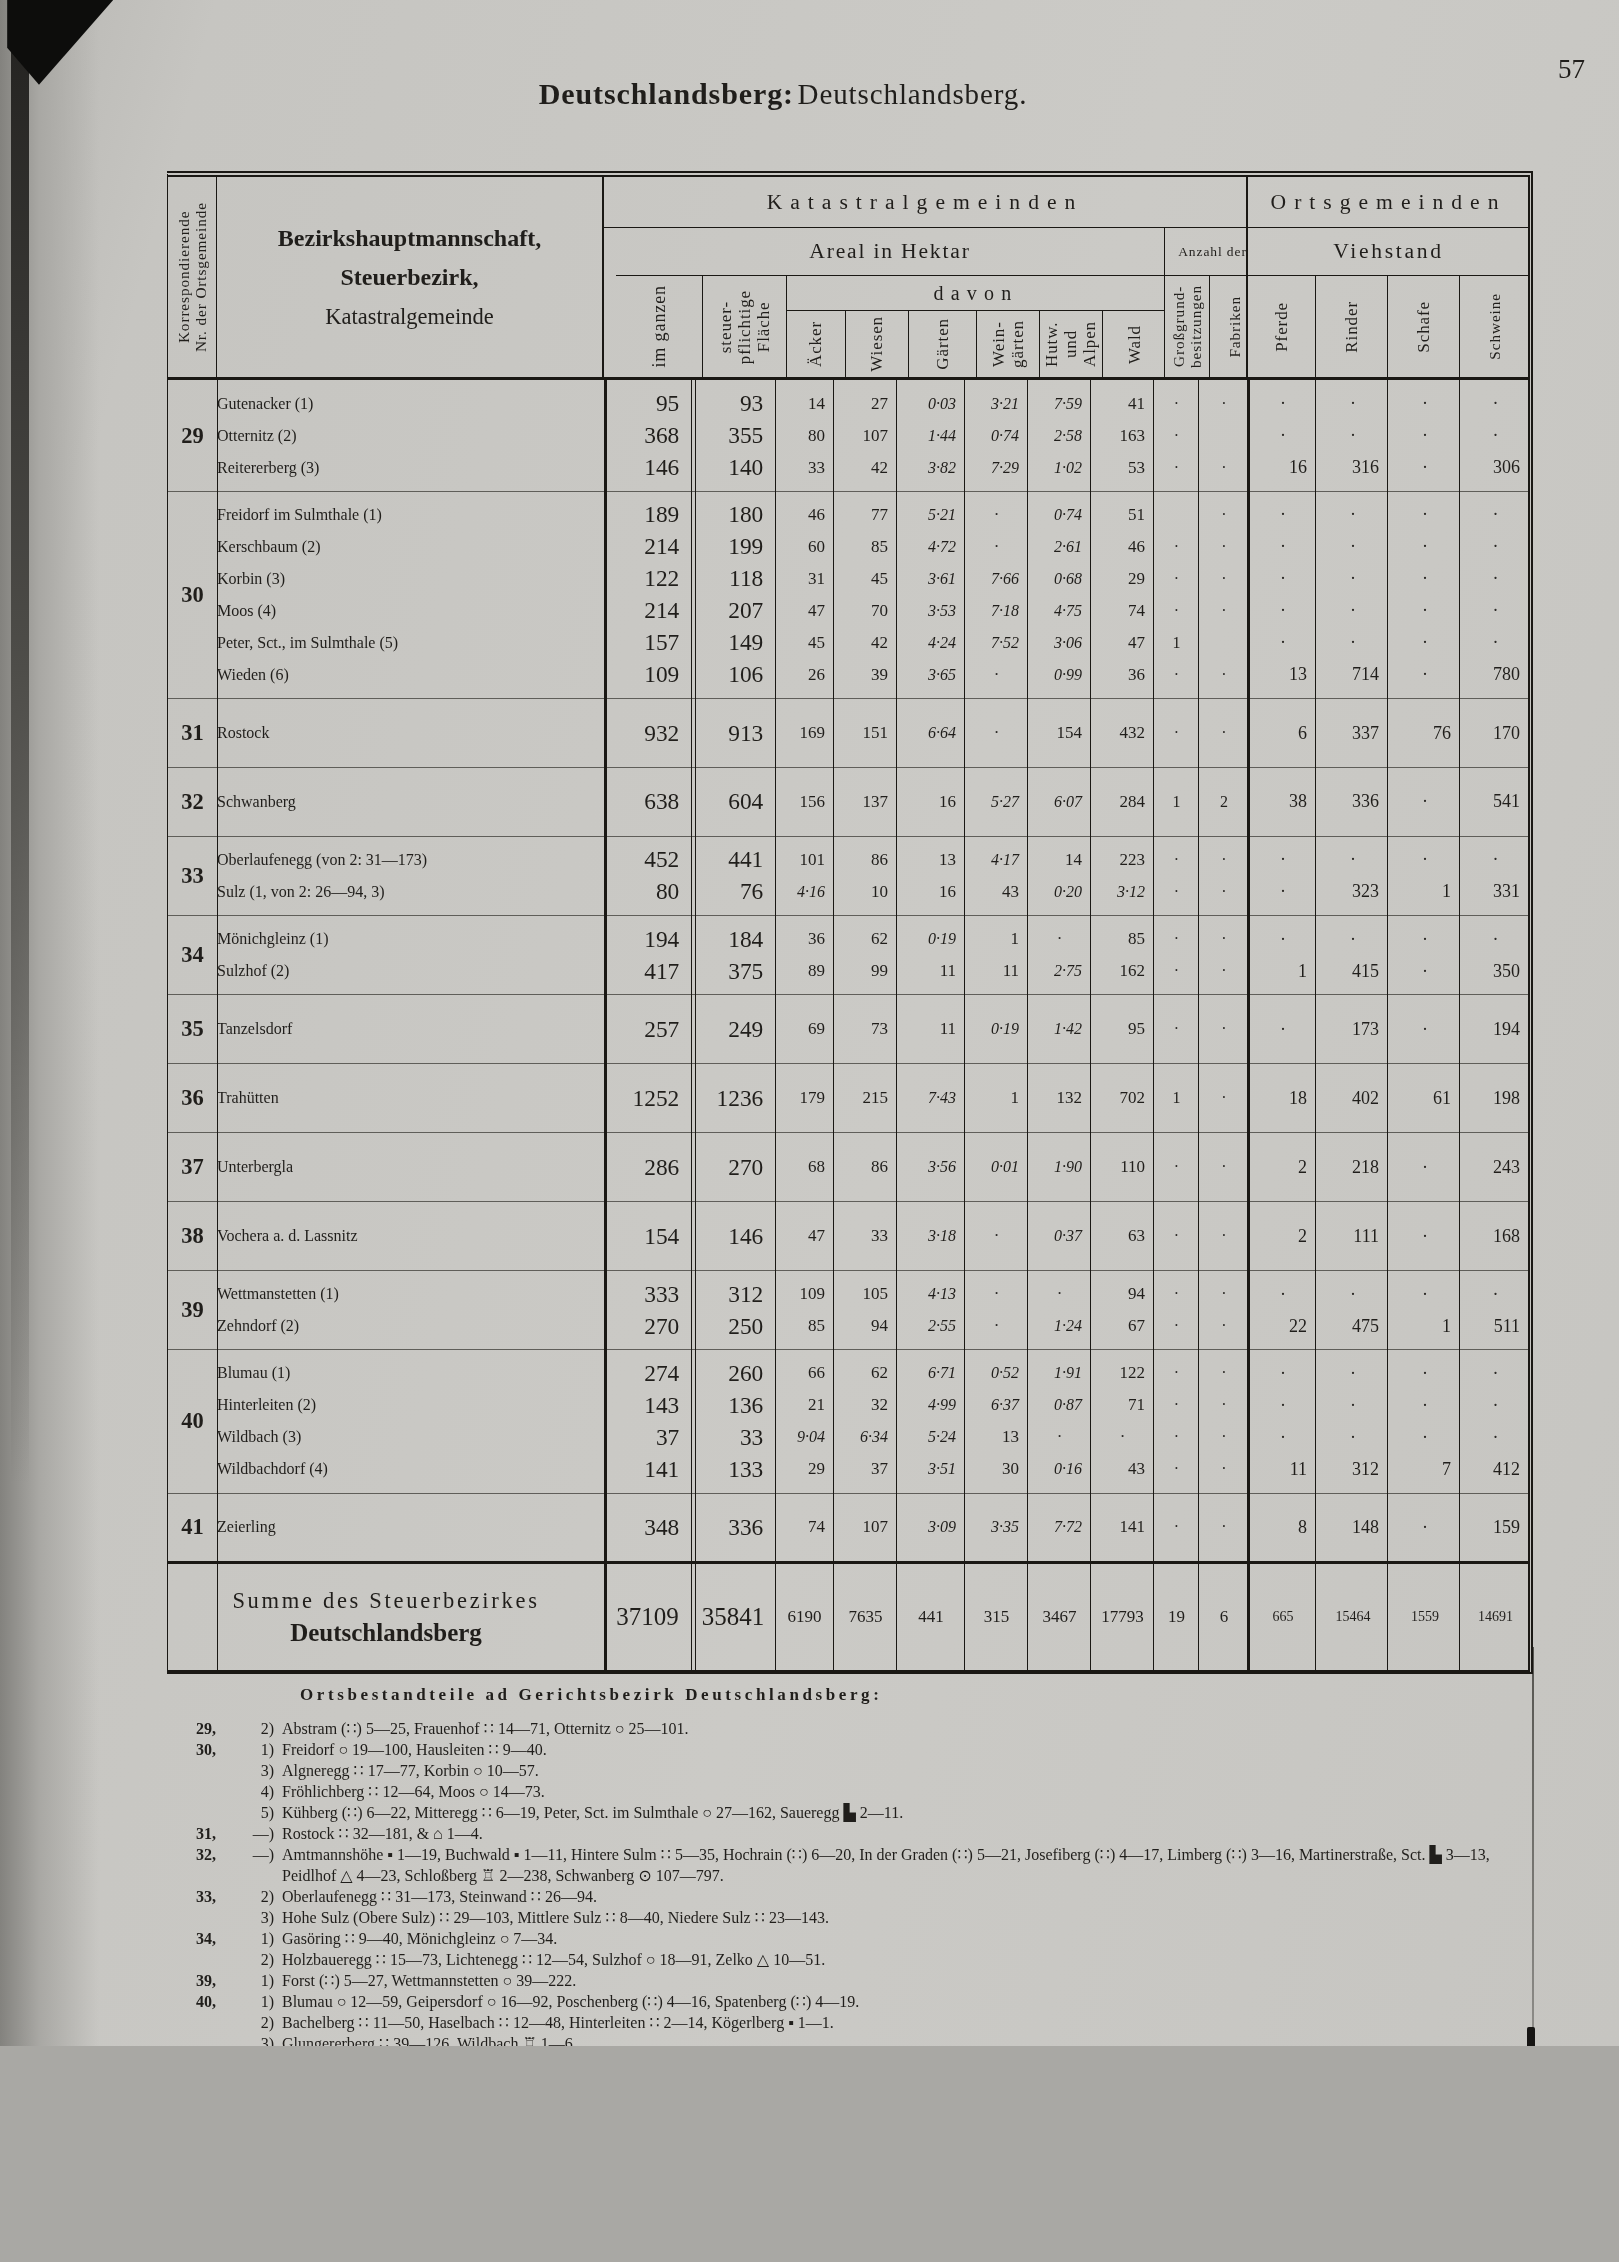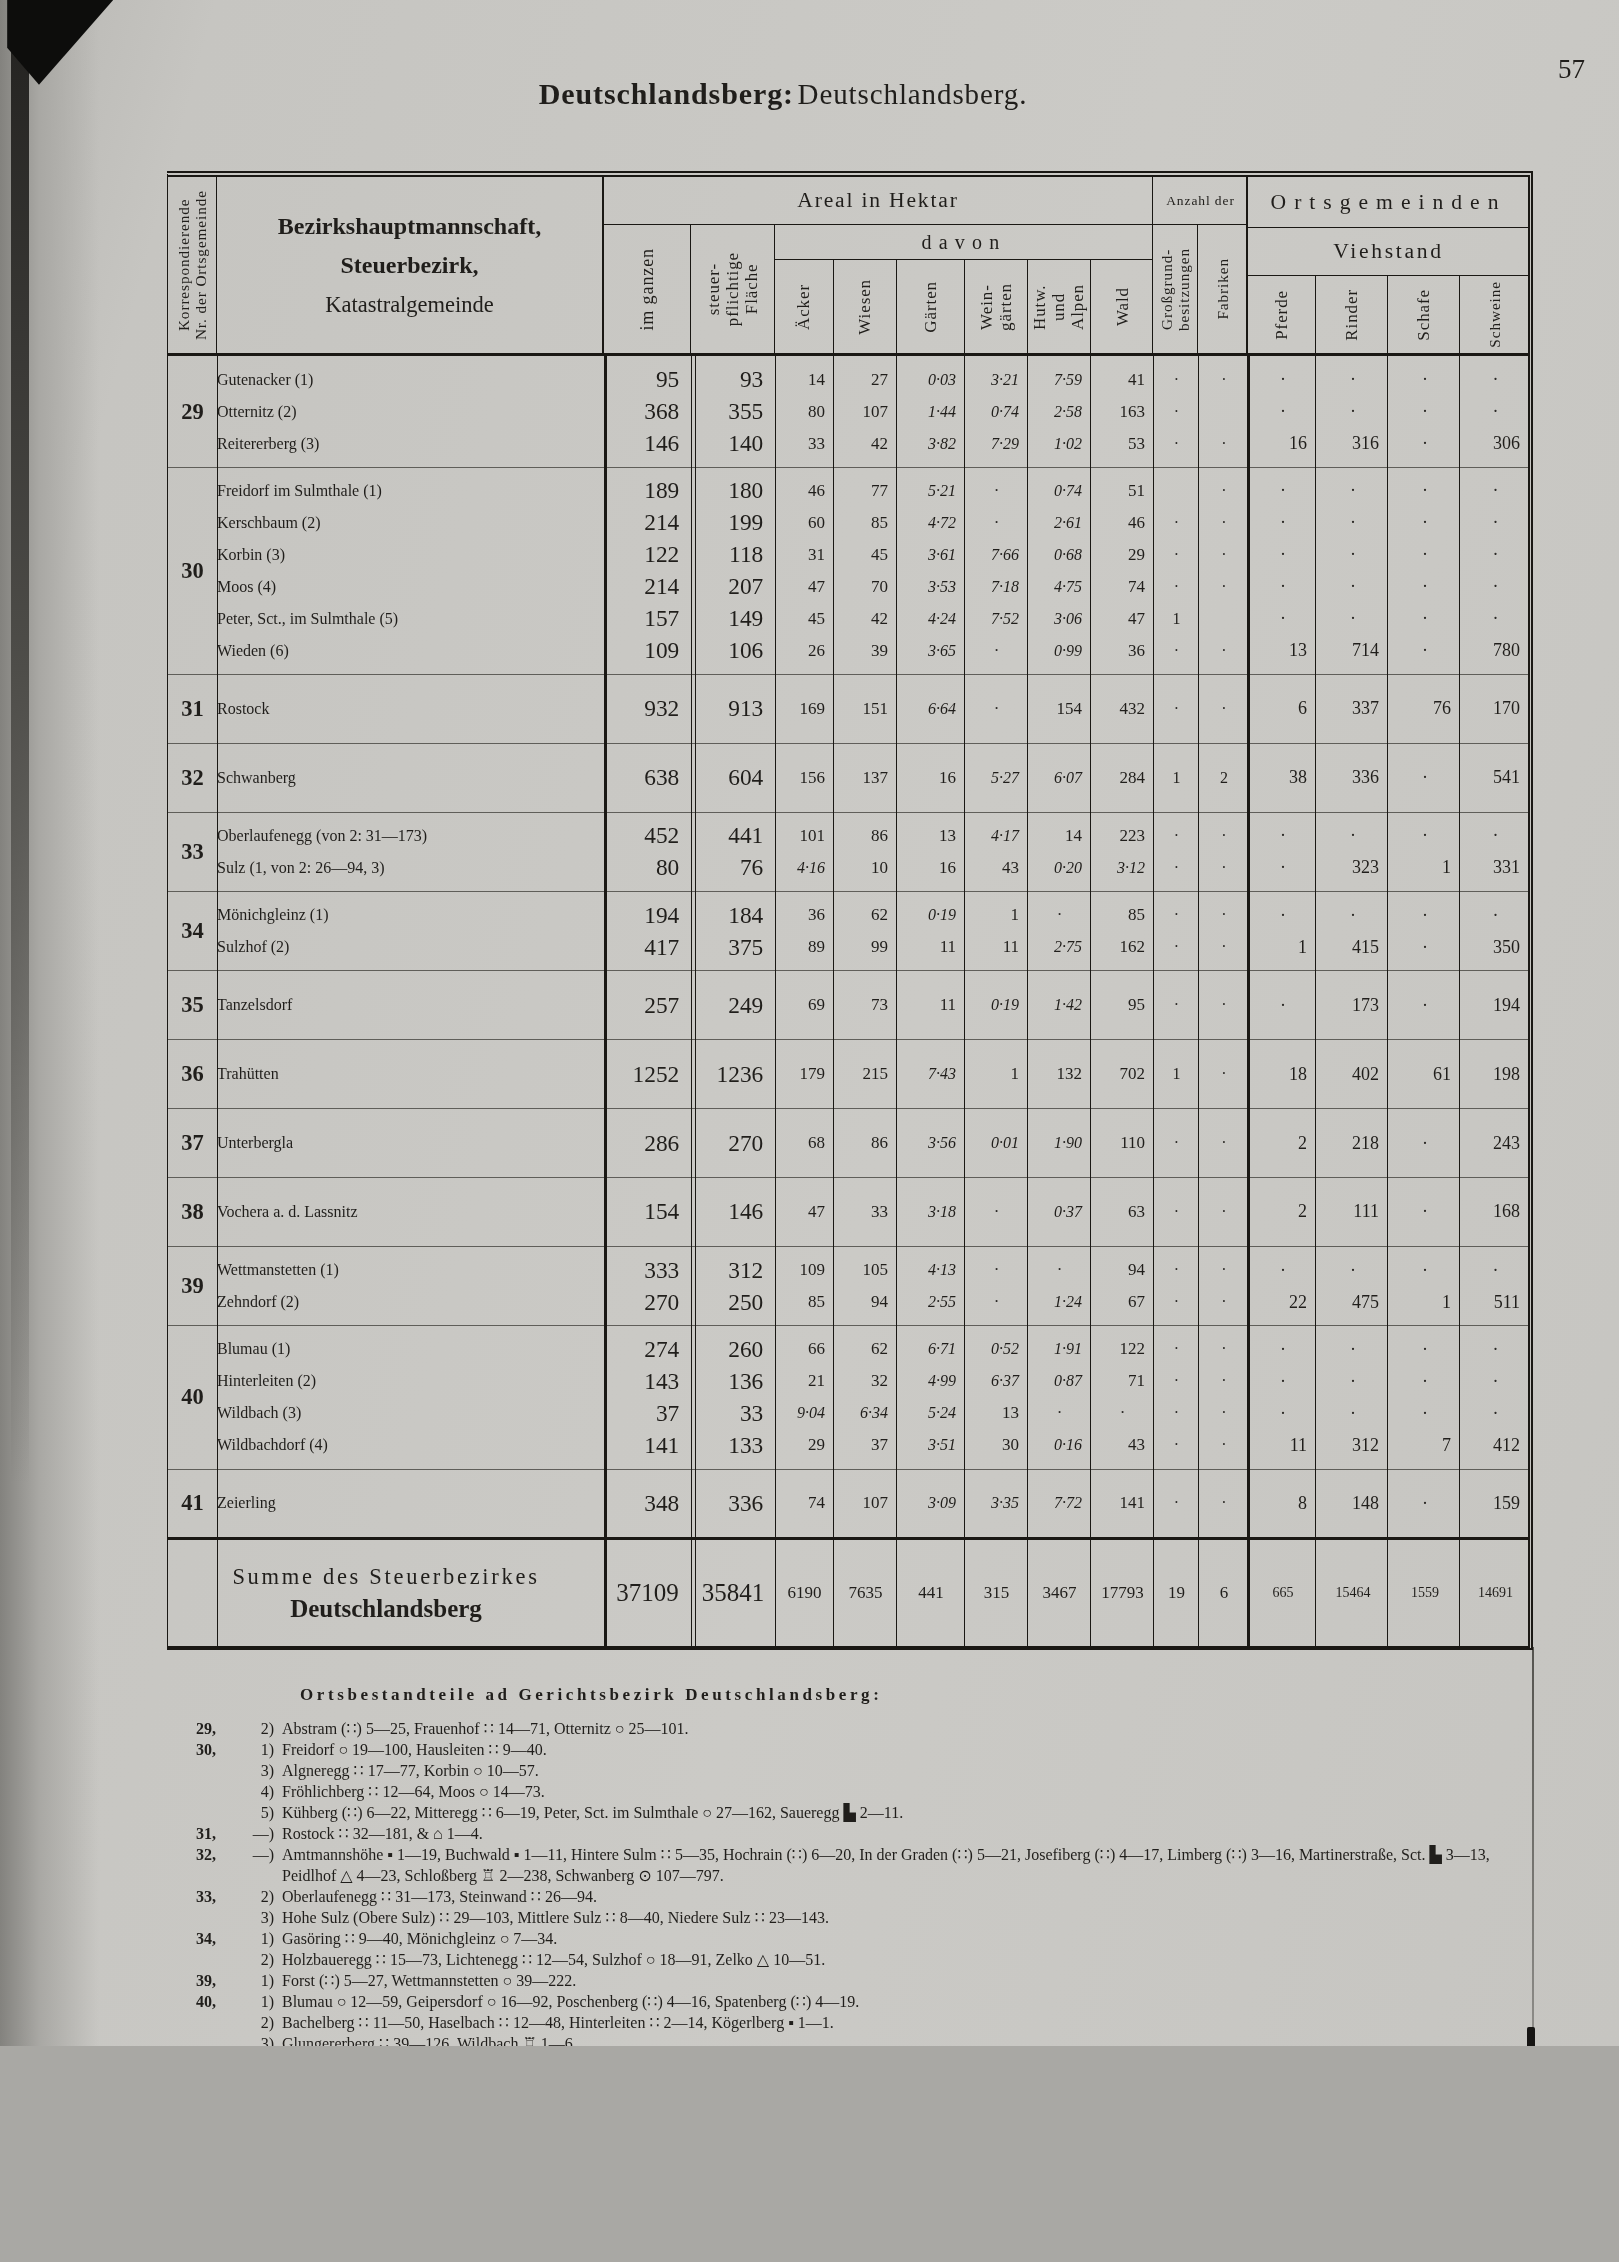--- a/index.html
+++ b/index.html
@@ -30,21 +30,21 @@
   .hdr{display:grid;grid-template-columns:49px 387px 644px 281px;border-bottom:3.6px solid #1a1814;}
   .hcell{box-sizing:border-box;}
   .hA{border-right:0.9px solid #1a1814;display:flex;align-items:center;justify-content:center;}
   .hB{border-right:2.7px solid #1a1814;display:flex;flex-direction:column;align-items:center;justify-content:center;gap:12.6px;}
   .hB .l1,.hB .l2{font-weight:bold;font-size:24px;}
   .hB .l3{font-size:22.5px;}
   .hC{border-right:2.7px solid #1a1814;display:flex;flex-direction:column;}
   .hD{display:flex;flex-direction:column;}
   .gband{height:50px;border-bottom:0.9px solid #1a1814;display:flex;align-items:center;justify-content:center;
          font-size:21.6px;letter-spacing:8px;white-space:nowrap;}
-  .mid{display:grid;grid-template-columns:549px 95px;flex:1;}
+  .mid{display:grid;grid-template-columns:549px 95px;flex:1;margin-left:12px;}
   .arealcol{border-right:0.9px solid #1a1814;display:flex;flex-direction:column;}
   .band2{height:47px;border-bottom:0.9px solid #1a1814;display:flex;align-items:center;justify-content:center;}
   .areal-label{font-size:21.6px;letter-spacing:1.8px;}
   .anzahl-label{font-size:13.5px;letter-spacing:0.9px;}
   .vieh-label{font-size:21.6px;letter-spacing:2.7px;}
   .area-cols{display:grid;grid-template-columns:87px 84px 378px;flex:1;}
   .anz-cols{display:grid;grid-template-columns:45px 50px;flex:1;}
   .vh-cols{display:grid;grid-template-columns:68px 72px 72px 69px;flex:1;}
   .davonblk{display:flex;flex-direction:column;}
   .davon-label{height:34px;border-bottom:0.9px solid #1a1814;display:flex;align-items:center;justify-content:center;
@@ -117,20 +117,21 @@
       <div class="hcell hA">
         <span class="vlab tiny">Korrespondierende
 Nr. der Ortsgemeinde</span>
       </div>
       <div class="hcell hB">
         <span class="l1">Bezirkshauptmannschaft,</span>
         <span class="l2">Steuerbezirk,</span>
         <span class="l3">Katastralgemeinde</span>
       </div>
       <div class="hcell hC">
+        <div class="gband">Katastralgemeinden</div>
         <div class="mid">
           <div class="arealcol">
             <div class="band2 areal-label">Areal in Hektar</div>
             <div class="area-cols">
               <div class="vcell">
                 <span class="vlab big">im ganzen</span>
               </div>
               <div class="vcell">
                 <span class="vlab">steuer-
 pflichtige

